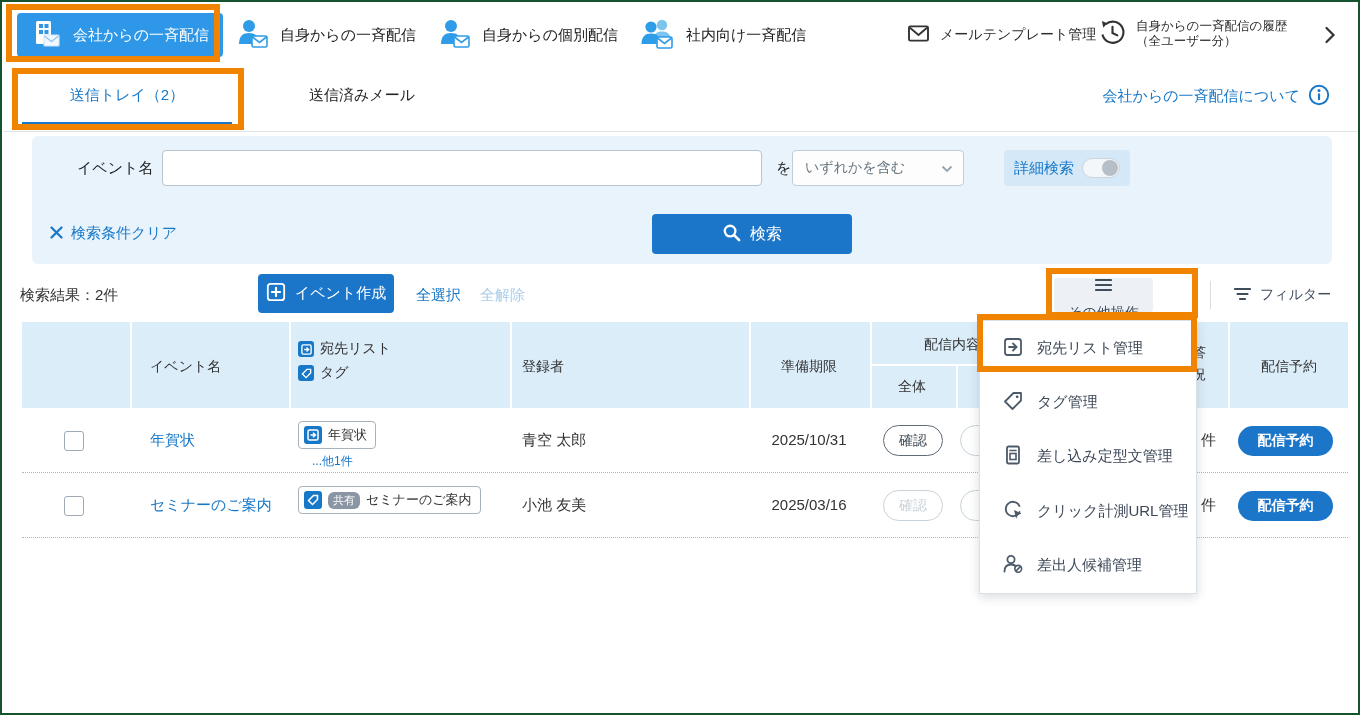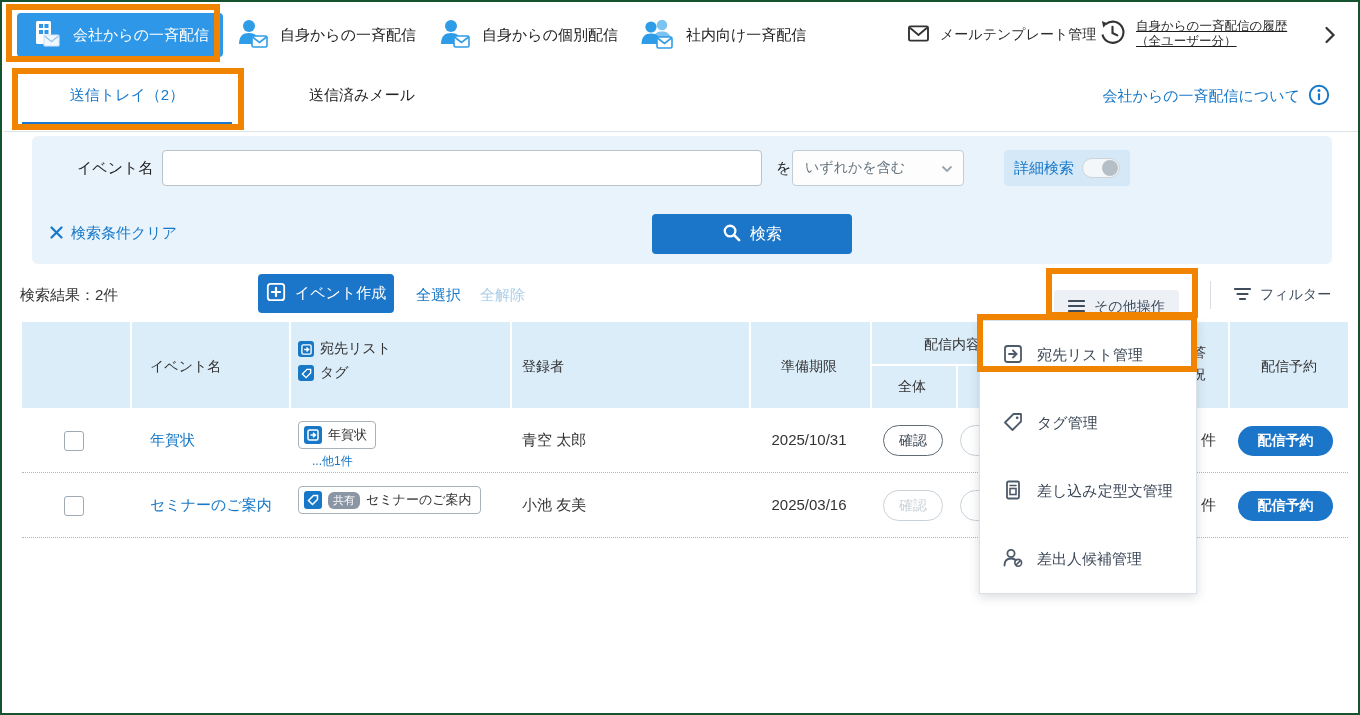--- a/index.html
+++ b/index.html
@@ -128,21 +128,21 @@
     <div class="abs nav-item nav-tool" style="left:903px;top:20px;">
       <span>
         <svg width="23" height="19" viewBox="0 0 24 20">
           <rect x="2" y="2.5" width="20" height="15" rx="1.5" fill="none" stroke="#333" stroke-width="2"></rect>
           <path d="M3 4 L12 11.5 L21 4" fill="none" stroke="#333" stroke-width="2"></path>
         </svg>
       </span>
       <span>メールテンプレート管理</span>
     </div>
 
-    <div class="abs nav-item" style="left:1095px;top:15px;text-decoration:underline;">
+    <div class="abs nav-item" style="left:1095px;top:15px;">
       <span>
         <svg width="27" height="27" viewBox="0 0 28 28">
           <path d="M7 5.5 A 11 11 0 1 1 3.6 16" fill="none" stroke="#333" stroke-width="2.2"></path>
           <path d="M3 2 L8.5 4.5 L4.5 9 Z" fill="#333"></path>
           <path d="M14 8 L14 14.5 L19 17" fill="none" stroke="#333" stroke-width="2.2" stroke-linecap="round"></path>
         </svg>
       </span>
       <span class="nav-hist-text">
         <span>自身からの一斉配信の履歴</span><br>
         <span>（全ユーザー分）</span>
@@ -217,21 +217,21 @@
       <svg width="20" height="20" viewBox="0 0 22 22">
         <rect x="2" y="2" width="18" height="18" rx="3" fill="none" stroke="#fff" stroke-width="2"></rect>
         <path d="M11 6.5 V15.5 M6.5 11 H15.5" stroke="#fff" stroke-width="2.4" stroke-linecap="round"></path>
       </svg>
     </span>
     <span>イベント作成</span>
   </button>
   <div class="abs txt-link" style="left:414px;top:284px;">全選択</div>
   <div class="abs txt-link-disabled" style="left:478px;top:284px;">全解除</div>
 
-  <button class="abs btn-gray" style="left:1052px;top:288px;">
+  <button class="abs btn-gray" style="left:1052px;top:276px;flex-direction:column;">
     <span>
       <svg width="17" height="14" viewBox="0 0 17 14">
         <path d="M1 2 H16 M1 7 H16 M1 12 H16" stroke="#3f4c5c" stroke-width="2.2" stroke-linecap="round"></path>
       </svg>
     </span>
     <span>その他操作</span>
   </button>
   <div class="abs v-divider" style="left:1208px;top:279px;height:28px;"></div>
   <div class="abs filter-link" style="left:1232px;top:284px;">
     <span>
@@ -351,20 +351,29 @@
           <rect x="5" y="2.5" width="12" height="17" rx="1.5" fill="none" stroke="#4d5a6a" stroke-width="1.8"></rect>
           <path d="M8 6.5 H14" stroke="#4d5a6a" stroke-width="1.6" stroke-linecap="round"></path>
           <rect x="8" y="9.5" width="6" height="6" fill="none" stroke="#4d5a6a" stroke-width="1.6"></rect>
         </svg>
       </span>
       <span>差し込み定型文管理</span>
     </div>
     <div class="menu-item">
       <span>
         <svg width="22" height="22" viewBox="0 0 22 22">
+          <path d="M17.5 13 A 7.2 7.2 0 1 1 17.5 7" fill="none" stroke="#4d5a6a" stroke-width="1.8" stroke-linecap="round"></path>
+          <path d="M12 11 L19.5 14.5 L15.8 16 L14.2 19.8 Z" fill="#4d5a6a"></path>
+        </svg>
+      </span>
+      <span>クリック計測URL管理</span>
+    </div>
+    <div class="menu-item">
+      <span>
+        <svg width="22" height="22" viewBox="0 0 22 22">
           <circle cx="9" cy="6.5" r="3.6" fill="none" stroke="#4d5a6a" stroke-width="1.8"></circle>
           <path d="M2.5 18.5 c0-4.8 2.8-7 6.5-7 s6.5 2.2 6.5 7" fill="none" stroke="#4d5a6a" stroke-width="1.8" stroke-linecap="round"></path>
           <circle cx="16.2" cy="15.8" r="3.4" fill="#fff" stroke="#4d5a6a" stroke-width="1.6"></circle>
           <path d="M14 18 L18.4 13.6" stroke="#4d5a6a" stroke-width="1.6"></path>
         </svg>
       </span>
       <span>差出人候補管理</span>
     </div>
   </div>
 

